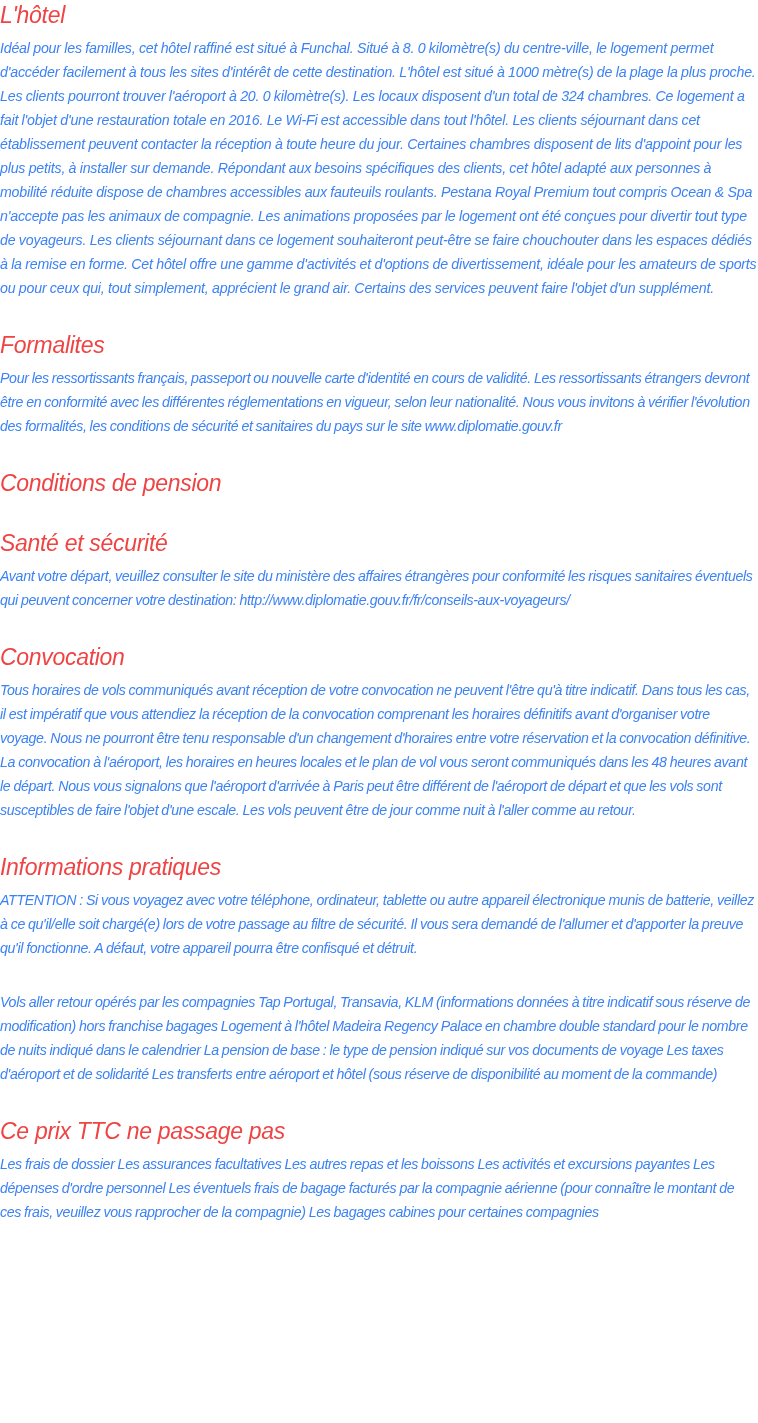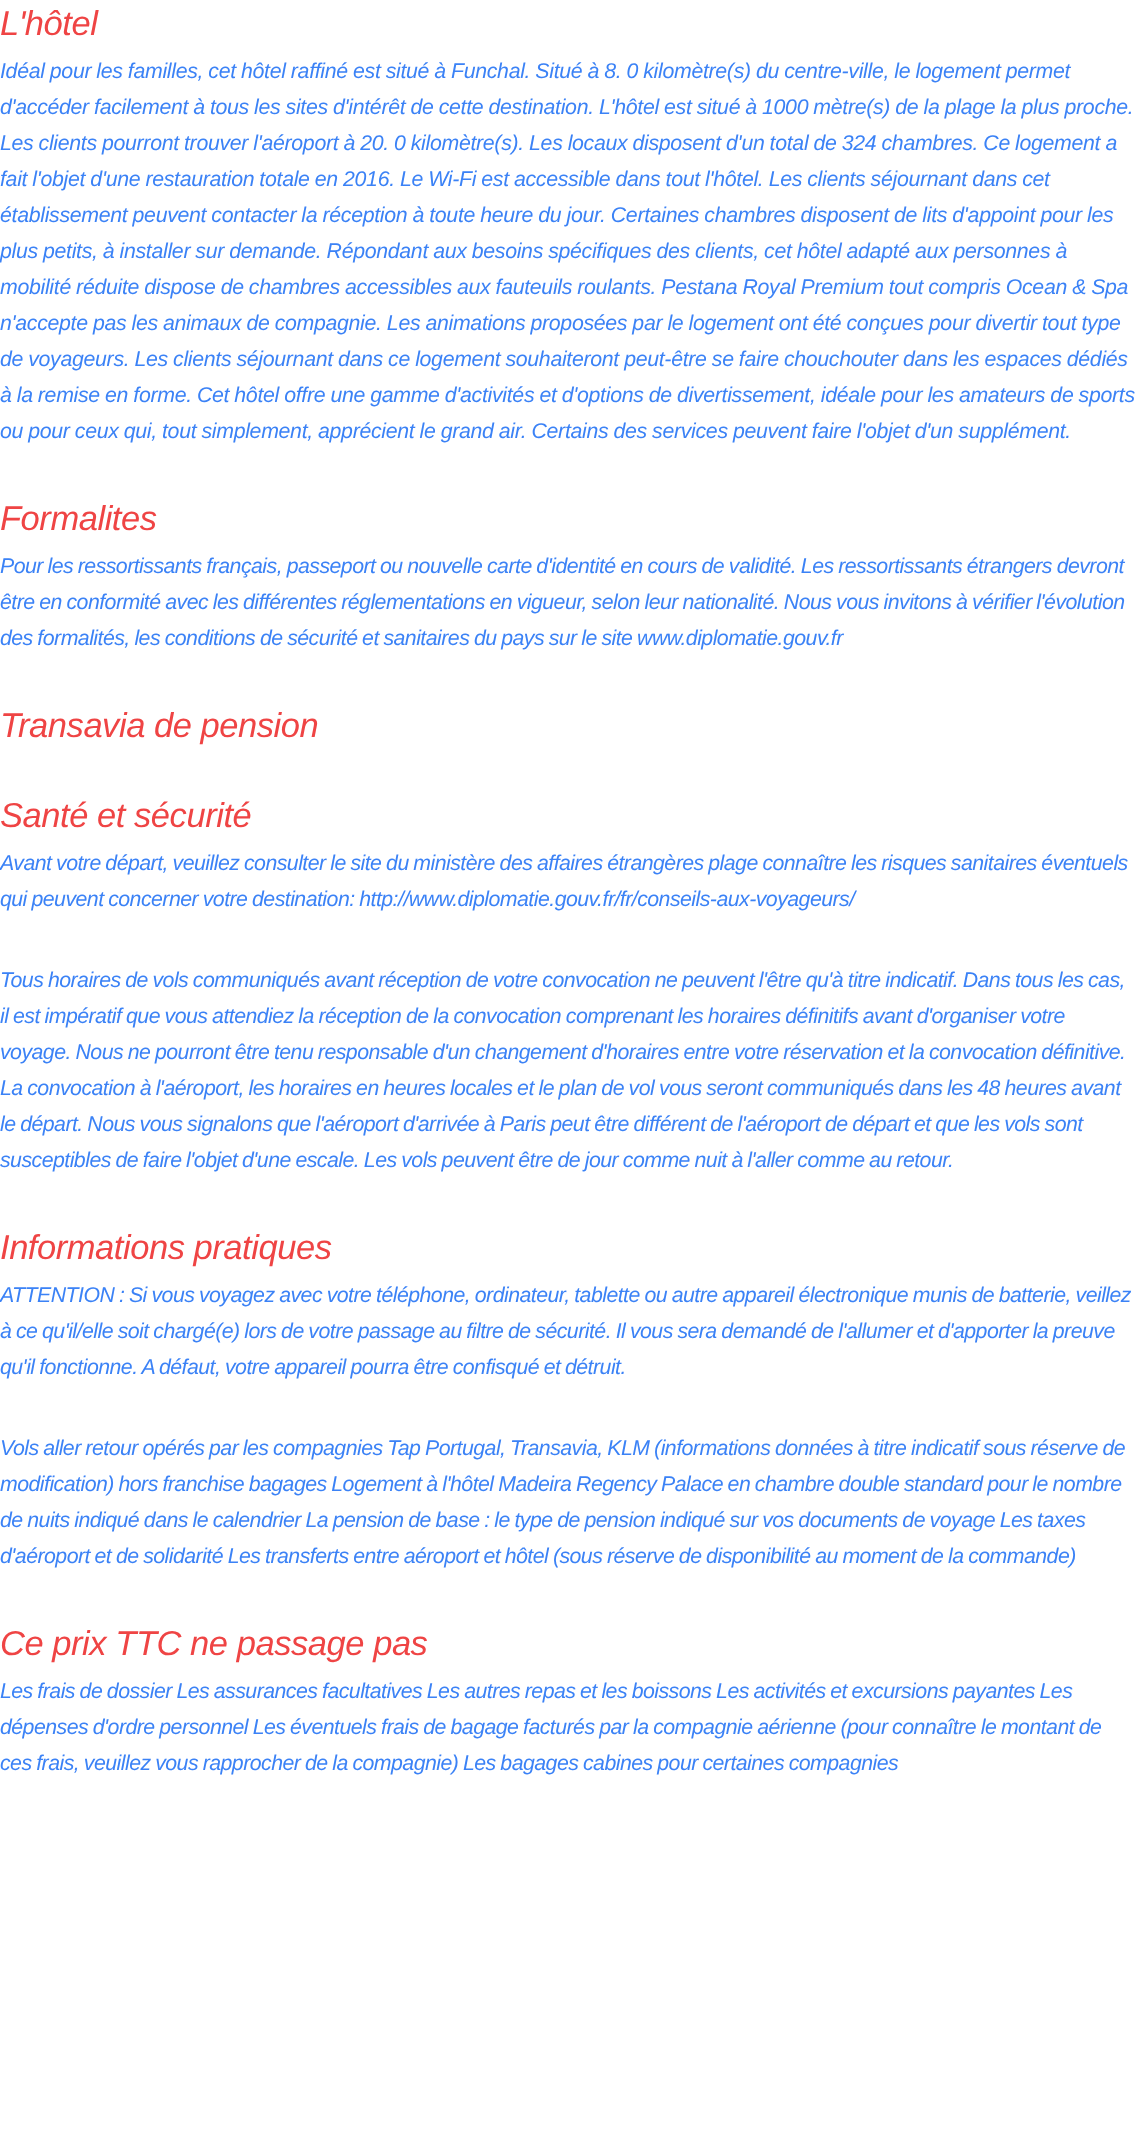--- a/index.html
+++ b/index.html
@@ -52,29 +52,30 @@
     <h2 class="section-title">L'hôtel</h2>
     <p class="section-body">Idéal pour les familles, cet hôtel raffiné est situé à Funchal. Situé à 8. 0 kilomètre(s) du centre-ville, le logement permet d'accéder facilement à tous les sites d'intérêt de cette destination. L'hôtel est situé à 1000 mètre(s) de la plage la plus proche. Les clients pourront trouver l'aéroport à 20. 0 kilomètre(s). Les locaux disposent d'un total de 324 chambres. Ce logement a fait l'objet d'une restauration totale en 2016. Le Wi-Fi est accessible dans tout l'hôtel. Les clients séjournant dans cet établissement peuvent contacter la réception à toute heure du jour. Certaines chambres disposent de lits d'appoint pour les plus petits, à installer sur demande. Répondant aux besoins spécifiques des clients, cet hôtel adapté aux personnes à mobilité réduite dispose de chambres accessibles aux fauteuils roulants. Pestana Royal Premium tout compris Ocean &amp; Spa n'accepte pas les animaux de compagnie. Les animations proposées par le logement ont été conçues pour divertir tout type de voyageurs. Les clients séjournant dans ce logement souhaiteront peut-être se faire chouchouter dans les espaces dédiés à la remise en forme. Cet hôtel offre une gamme d'activités et d'options de divertissement, idéale pour les amateurs de sports ou pour ceux qui, tout simplement, apprécient le grand air. Certains des services peuvent faire l'objet d'un supplément.</p>
   </section>
 
   <section class="section" id="sec-formalites">
     <h2 class="section-title">Formalites</h2>
     <p class="section-body">Pour les ressortissants français, passeport ou nouvelle carte d'identité en cours de validité. Les ressortissants étrangers devront être en conformité avec les différentes réglementations en vigueur, selon leur nationalité. Nous vous invitons à vérifier l'évolution des formalités, les conditions de sécurité et sanitaires du pays sur le site www.diplomatie.gouv.fr</p>
   </section>
 
   <section class="section" id="sec-pension">
-    <h2 class="section-title">Transavia de pension</h2>
+    <h2 class="section-title">Conditions de pension</h2>
   </section>
 
   <section class="section" id="sec-sante">
     <h2 class="section-title">Santé et sécurité</h2>
-    <p class="section-body">Avant votre départ, veuillez consulter le site du ministère des affaires étrangères plage connaître les risques sanitaires éventuels qui peuvent concerner votre destination: http://www.diplomatie.gouv.fr/fr/conseils-aux-voyageurs/</p>
+    <p class="section-body">Avant votre départ, veuillez consulter le site du ministère des affaires étrangères pour conformité les risques sanitaires éventuels qui peuvent concerner votre destination: http://www.diplomatie.gouv.fr/fr/conseils-aux-voyageurs/</p>
   </section>
 
   <section class="section" id="sec-convocation">
+    <h2 class="section-title">Convocation</h2>
     <p class="section-body">Tous horaires de vols communiqués avant réception de votre convocation ne peuvent l'être qu'à titre indicatif. Dans tous les cas, il est impératif que vous attendiez la réception de la convocation comprenant les horaires définitifs avant d'organiser votre voyage. Nous ne pourront être tenu responsable d'un changement d'horaires entre votre réservation et la convocation définitive. La convocation à l'aéroport, les horaires en heures locales et le plan de vol vous seront communiqués dans les 48 heures avant le départ. Nous vous signalons que l'aéroport d'arrivée à Paris peut être différent de l'aéroport de départ et que les vols sont susceptibles de faire l'objet d'une escale. Les vols peuvent être de jour comme nuit à l'aller comme au retour.</p>
   </section>
 
   <section class="section" id="sec-infos">
     <h2 class="section-title">Informations pratiques</h2>
     <p class="section-body">ATTENTION : Si vous voyagez avec votre téléphone, ordinateur, tablette ou autre appareil électronique munis de batterie, veillez à ce qu'il/elle soit chargé(e) lors de votre passage au filtre de sécurité. Il vous sera demandé de l'allumer et d'apporter la preuve qu'il fonctionne. A défaut, votre appareil pourra être confisqué et détruit.</p>
   </section>
 
   <section class="section" id="sec-comprend">
     <p class="section-body">Vols aller retour opérés par les compagnies Tap Portugal, Transavia, KLM (informations données à titre indicatif sous réserve de modification) hors franchise bagages Logement à l'hôtel Madeira Regency Palace en chambre double standard pour le nombre de nuits indiqué dans le calendrier La pension de base : le type de pension indiqué sur vos documents de voyage Les taxes d'aéroport et de solidarité Les transferts entre aéroport et hôtel (sous réserve de disponibilité au moment de la commande)</p>

